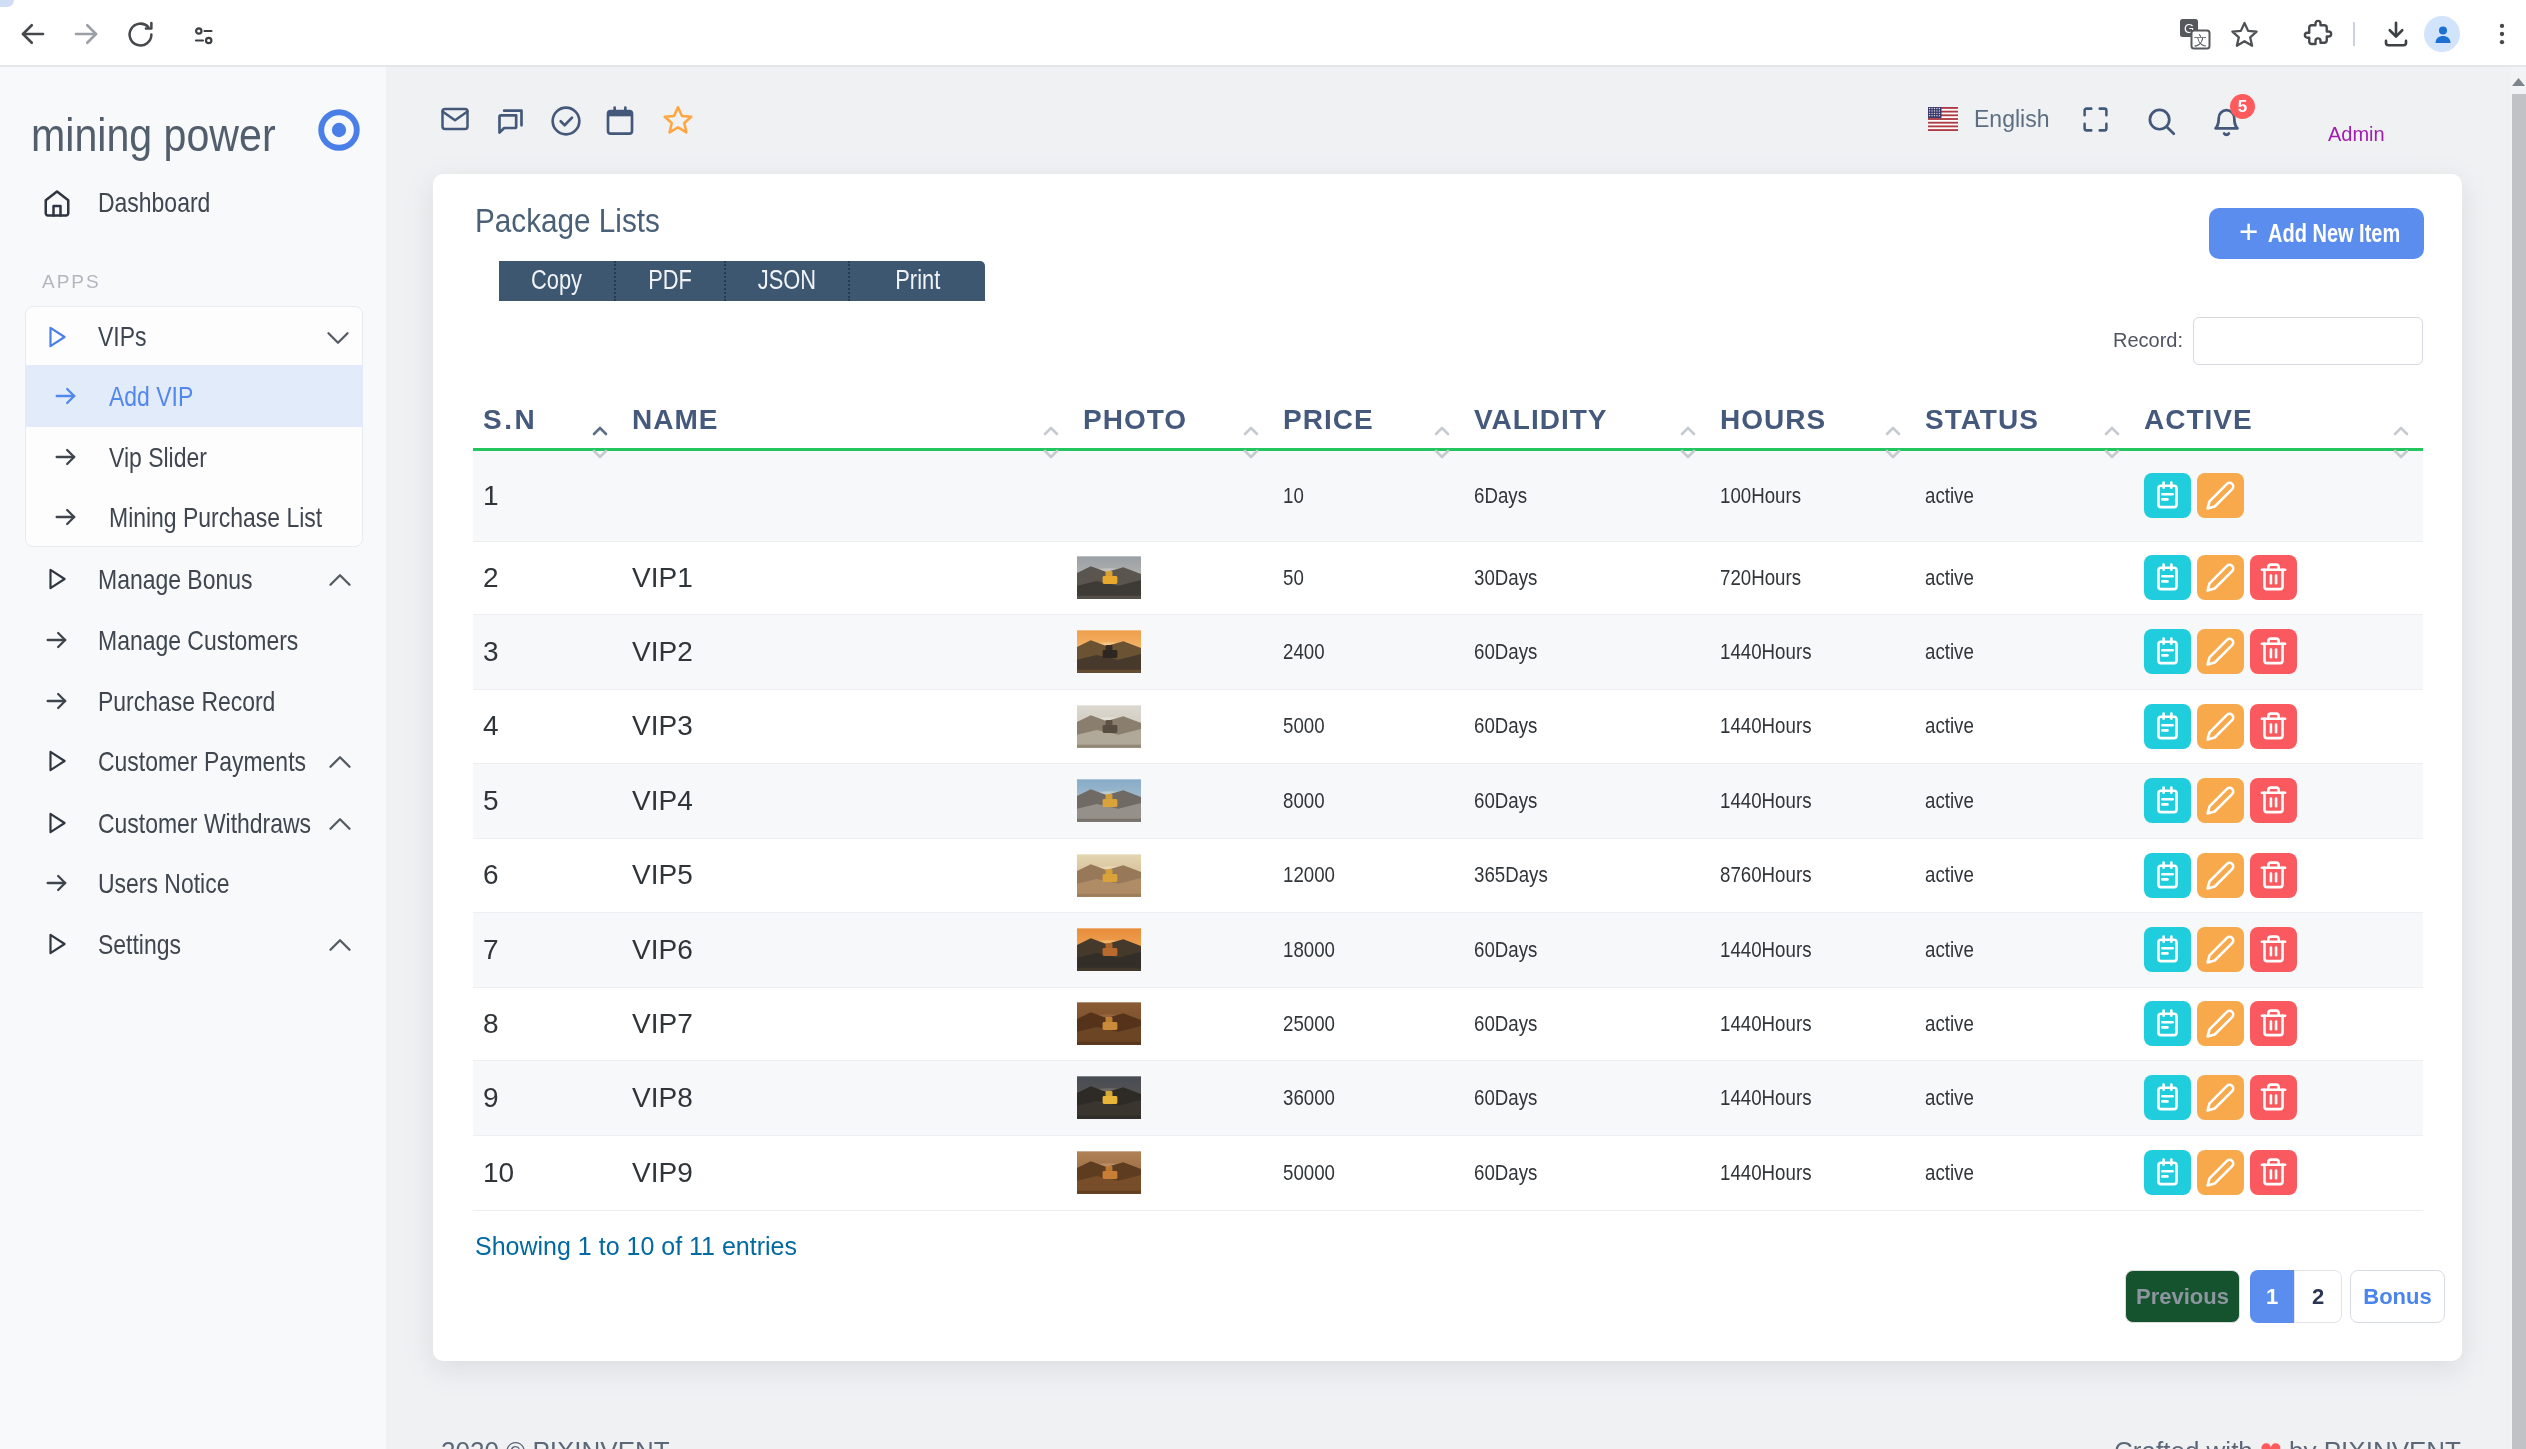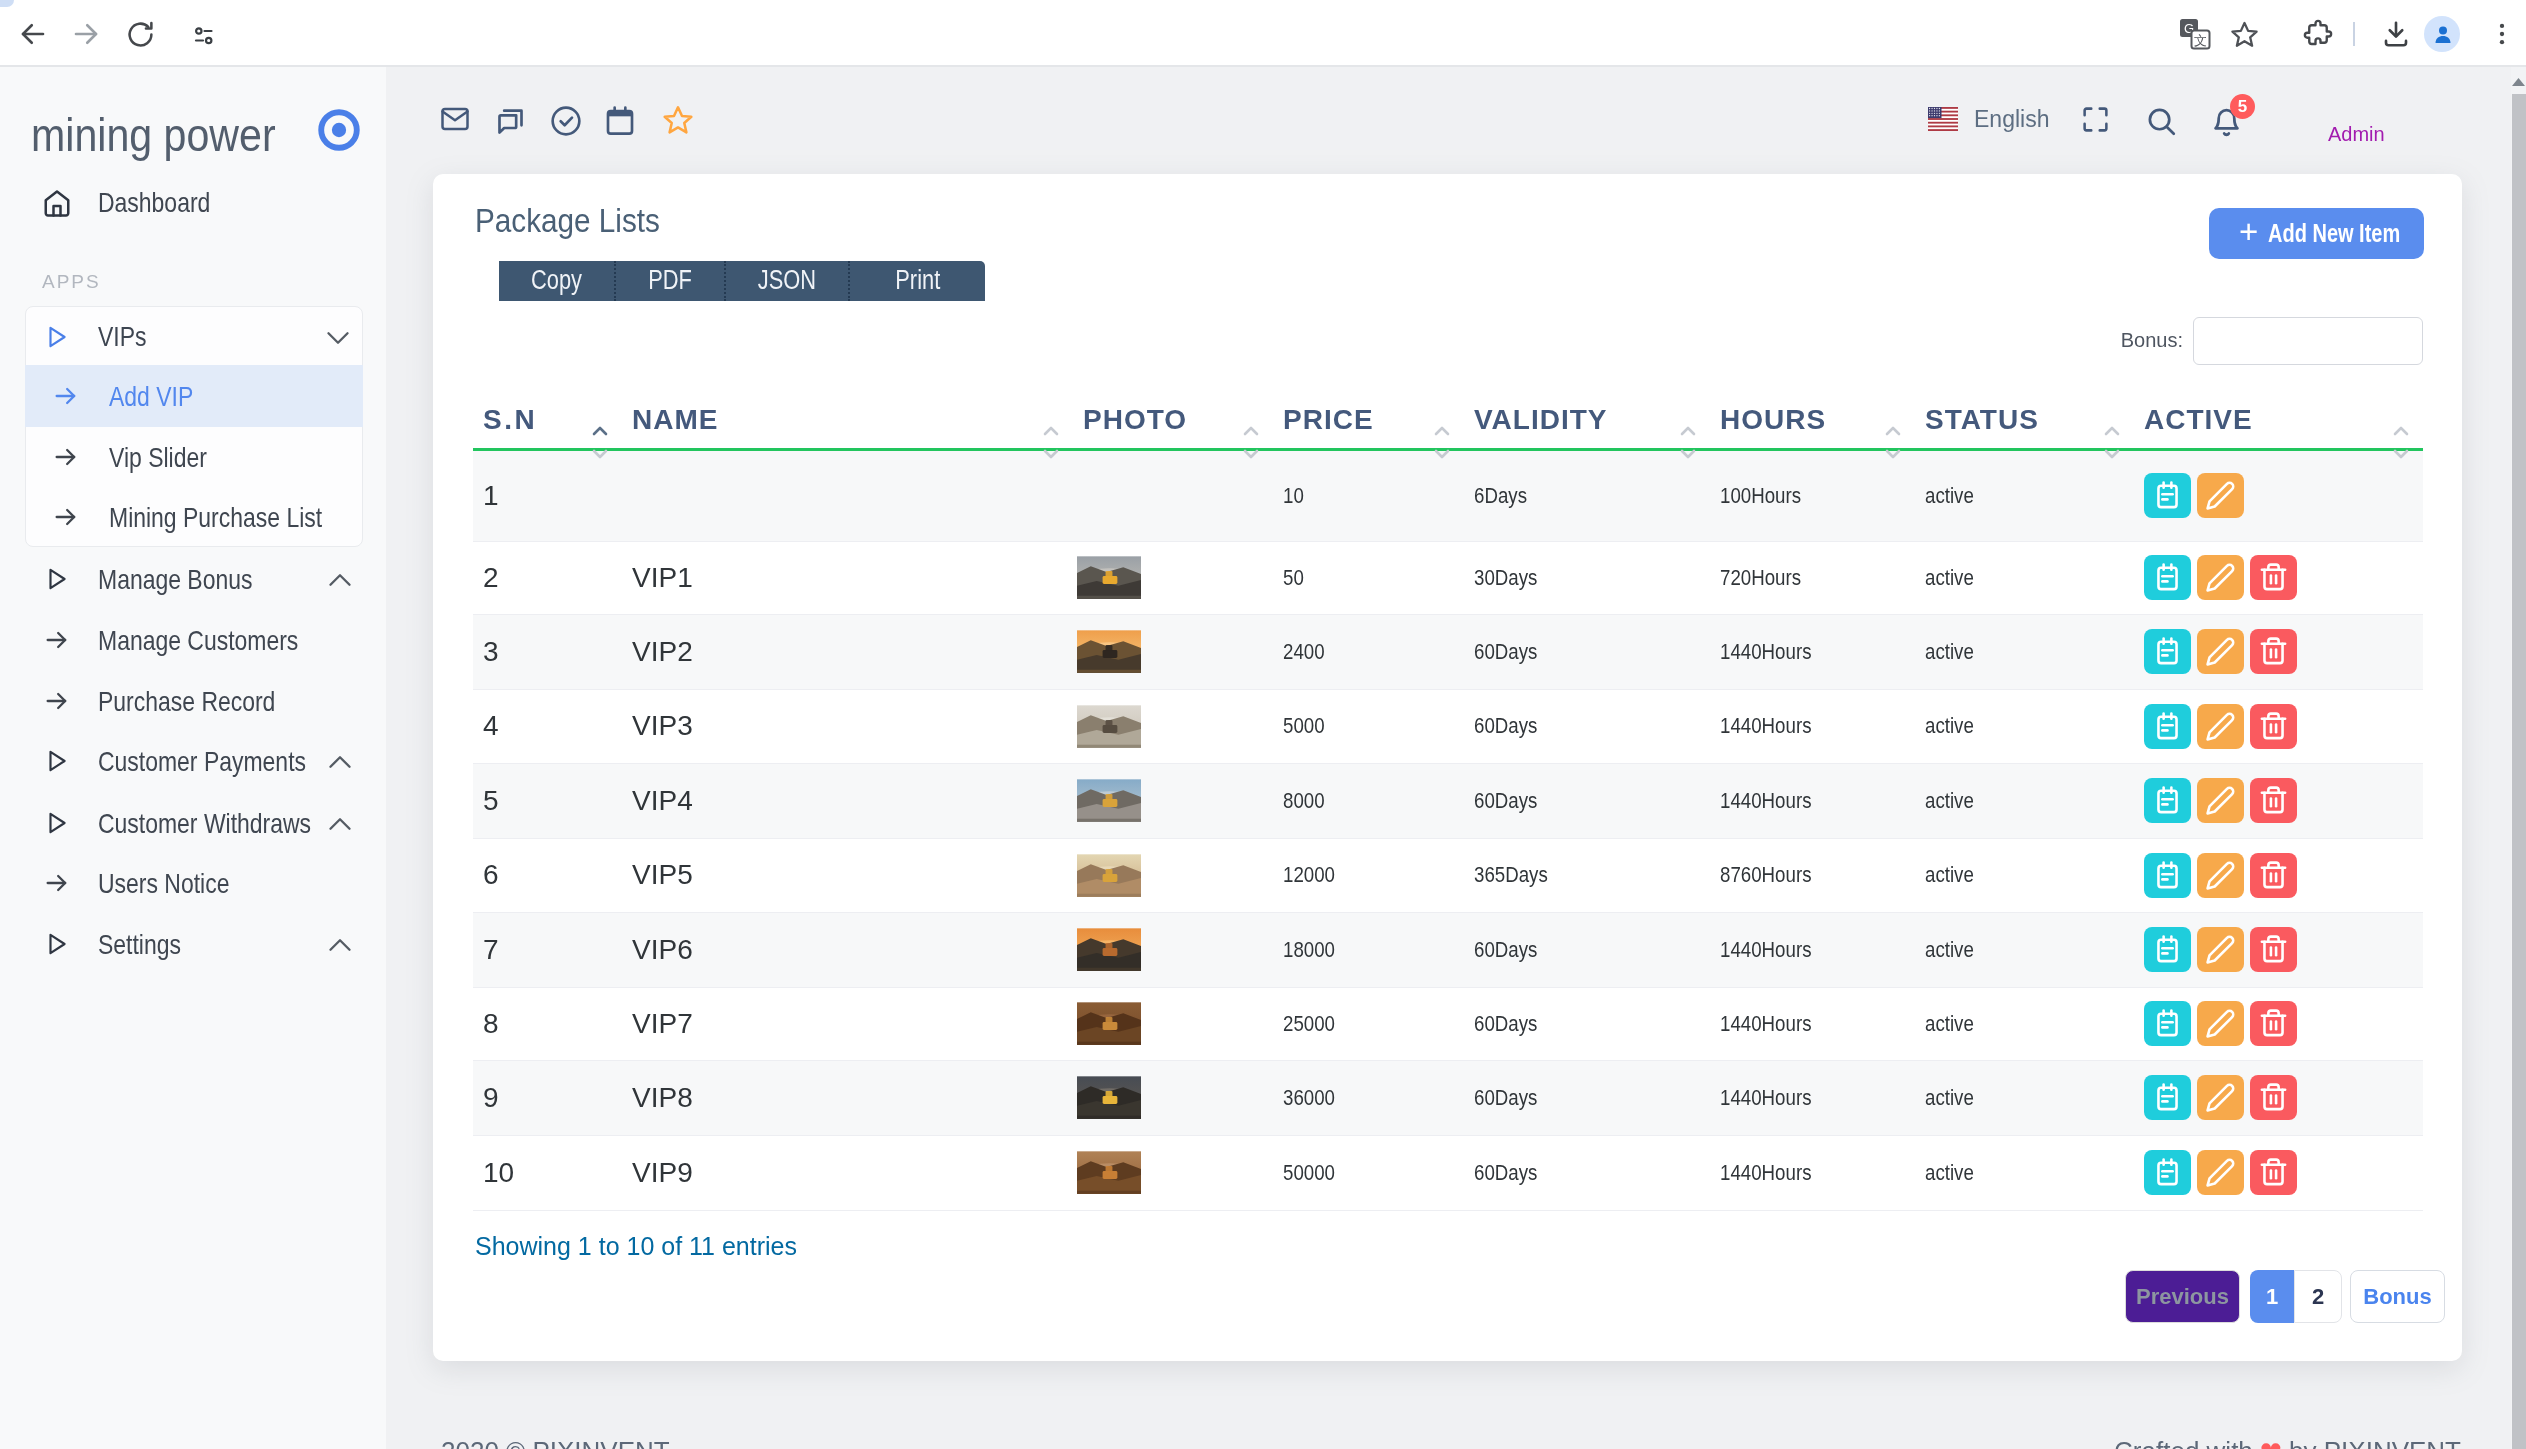--- a/index.html
+++ b/index.html
@@ -44,21 +44,21 @@
 .sorts { position:absolute; right:14px; }
 .abtn { display:inline-block; width:47px; height:45px; border-radius:8px; margin-right:6px; vertical-align:middle; }
 .abtn svg { display:block; margin:7px auto; }
 .teal { background:#1fcddc; }
 .orng { background:#f7a94b; }
 .red  { background:#fa5a5f; }
 .photo { display:block; margin-left:-6px; }
 
 
 #showing { position:absolute; left:475px; top:1232px; font-size:25px; color:#0369a1; }
-#pgprev { position:absolute; left:2125px; top:1270px; width:115px; height:53px; background:#4c1d95; border:1px solid #dcdcdc; border-radius:8px; color:#8d96a0; font-weight:600; font-size:22px; text-align:center; line-height:51px; }
+#pgprev { position:absolute; left:2125px; top:1270px; width:115px; height:53px; background:#14532d; border:1px solid #dcdcdc; border-radius:8px; color:#8d96a0; font-weight:600; font-size:22px; text-align:center; line-height:51px; }
 #pg1 { position:absolute; left:2250px; top:1270px; width:44px; height:53px; background:#5a8dee; border-radius:8px 0 0 8px; color:#fff; font-weight:600; font-size:22px; text-align:center; line-height:53px; }
 #pg2 { position:absolute; left:2294px; top:1270px; width:48px; height:53px; background:#fff; border:1px solid #e2e4e8; border-radius:0 8px 8px 0; color:#2c3652; font-weight:600; font-size:22px; text-align:center; line-height:51px; }
 #pgnext { position:absolute; left:2350px; top:1270px; width:95px; height:53px; background:#fff; border:1px solid #d7dce3; border-radius:8px; color:#4a84ee; font-weight:600; font-size:22px; text-align:center; line-height:51px; }
 #foot1 { position:absolute; left:441px; top:1436px; font-size:26px; color:#5c6878; }
 #foot2 { position:absolute; left:2030px; top:1436px; width:431px; text-align:right; font-size:26px; color:#5c6878; white-space:nowrap; }
 
 
 #sbtrack { position:absolute; left:2511px; top:67px; width:16px; height:1382px; background:#f2f3f5; }
 #sbthumb { position:absolute; left:2512px; top:94px; width:15px; height:1355px; background:#c0c2c6; }
 </style>
@@ -94,21 +94,21 @@
 <div id="btngroup">
   <div class="dtbtn" style="width:117px;"><span>Copy</span></div>
   <div class="dtbtn" style="width:110px;"><span>PDF</span></div>
   <div class="dtbtn" style="width:124px;"><span>JSON</span></div>
   <div class="dtbtn" style="width:135px;"><span>Print</span></div>
 </div>
 <div id="addnew">
       <span style="font-size:33px;font-weight:400;margin-right:10px;margin-top:-4px;">+</span>
       <span class="t">Add New Item</span>
     </div>
-<div id="searchlbl">Bonus:</div>
+<div id="searchlbl">Record:</div>
 <div id="searchinput"></div>
 
 <table id="tbl">
 <colgroup>
 <col style="width:149px">
         <col style="width:451px">
         <col style="width:200px">
         <col style="width:191px">
         <col style="width:246px">
         <col style="width:205px">

